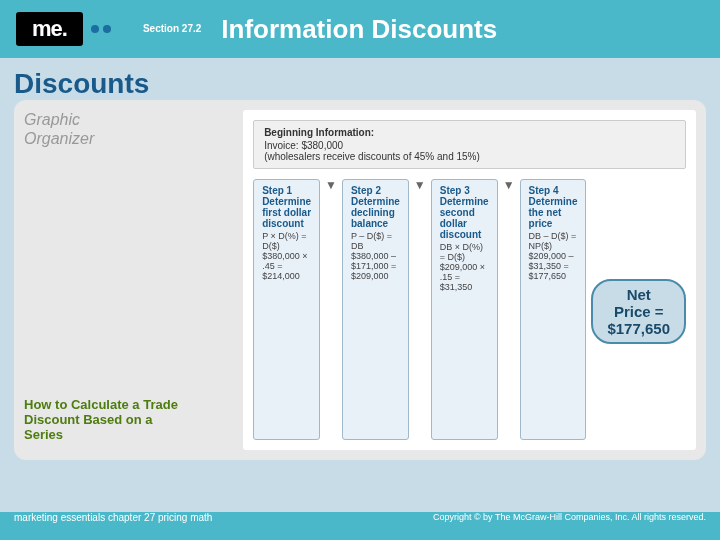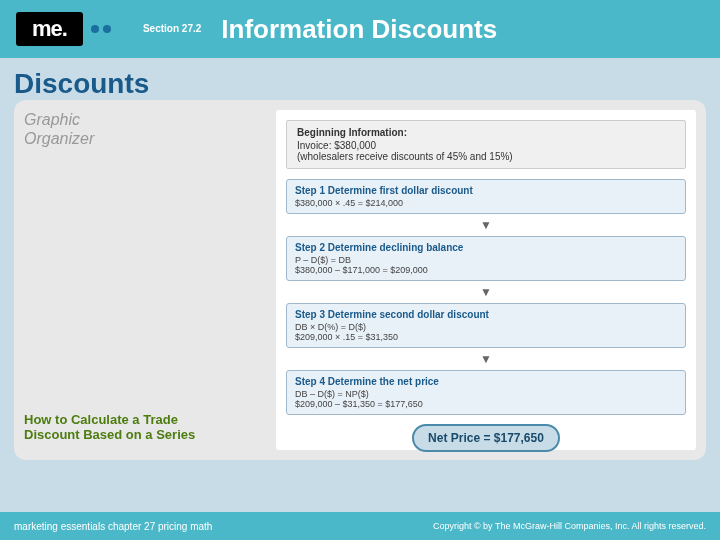--- a/index.html
+++ b/index.html
@@ -150,21 +150,21 @@
     }
 
     .beginning-info .bi-title {
       font-weight: bold;
       font-size: 10px;
       margin-bottom: 2px;
     }
 
     .steps-container {
       display: flex;
-      flex-direction: column;
+      flex-direction: row;
       gap: 5px;
       flex: 1;
     }
 
     .step-box {
       background: #e8f0f8;
       border: 1px solid #a0b8cc;
       border-radius: 3px;
       padding: 5px 8px;
       font-size: 9.5px;
@@ -183,41 +183,41 @@
       color: #444;
       font-size: 9px;
     }
 
     .net-price-box {
       background: #c8dce8;
       border: 2px solid #4a8aaa;
       border-radius: 20px;
       padding: 5px 14px;
       text-align: center;
-      font-size: 12px;
+      font-size: 15px;
       font-weight: bold;
       color: #1a4a6a;
       align-self: center;
       margin-top: 4px;
     }
 
     
     .arrow-down {
       text-align: center;
       font-size: 12px;
       color: #666;
       line-height: 1;
     }
 
     
     .footer {
       background: #4ab8c8;
       height: 28px;
       display: flex;
-      align-items: center;
+      align-items: flex-start;
       justify-content: space-between;
       padding: 0 14px;
     }
 
     .footer-left {
       color: white;
       font-size: 10px;
     }
 
     .footer-right {
@@ -259,20 +259,21 @@
       <div class="beginning-info">
         <div class="bi-title">Beginning Information:</div>
         <div>Invoice: $380,000</div>
         <div>(wholesalers receive discounts of 45% and 15%)</div>
       </div>
 
       <div class="steps-container">
 
         <div class="step-box">
           <div class="step-title">Step 1 Determine first dollar discount</div>
+          <div class="step-formula">P × D(%) = D($)</div>
           <div class="step-formula">$380,000 × .45 = $214,000</div>
         </div>
         <div class="arrow-down">▼</div>
 
         <div class="step-box">
           <div class="step-title">Step 2 Determine declining balance</div>
           <div class="step-formula">P – D($) = DB</div>
           <div class="step-formula">$380,000 – $171,000 = $209,000</div>
         </div>
         <div class="arrow-down">▼</div>

